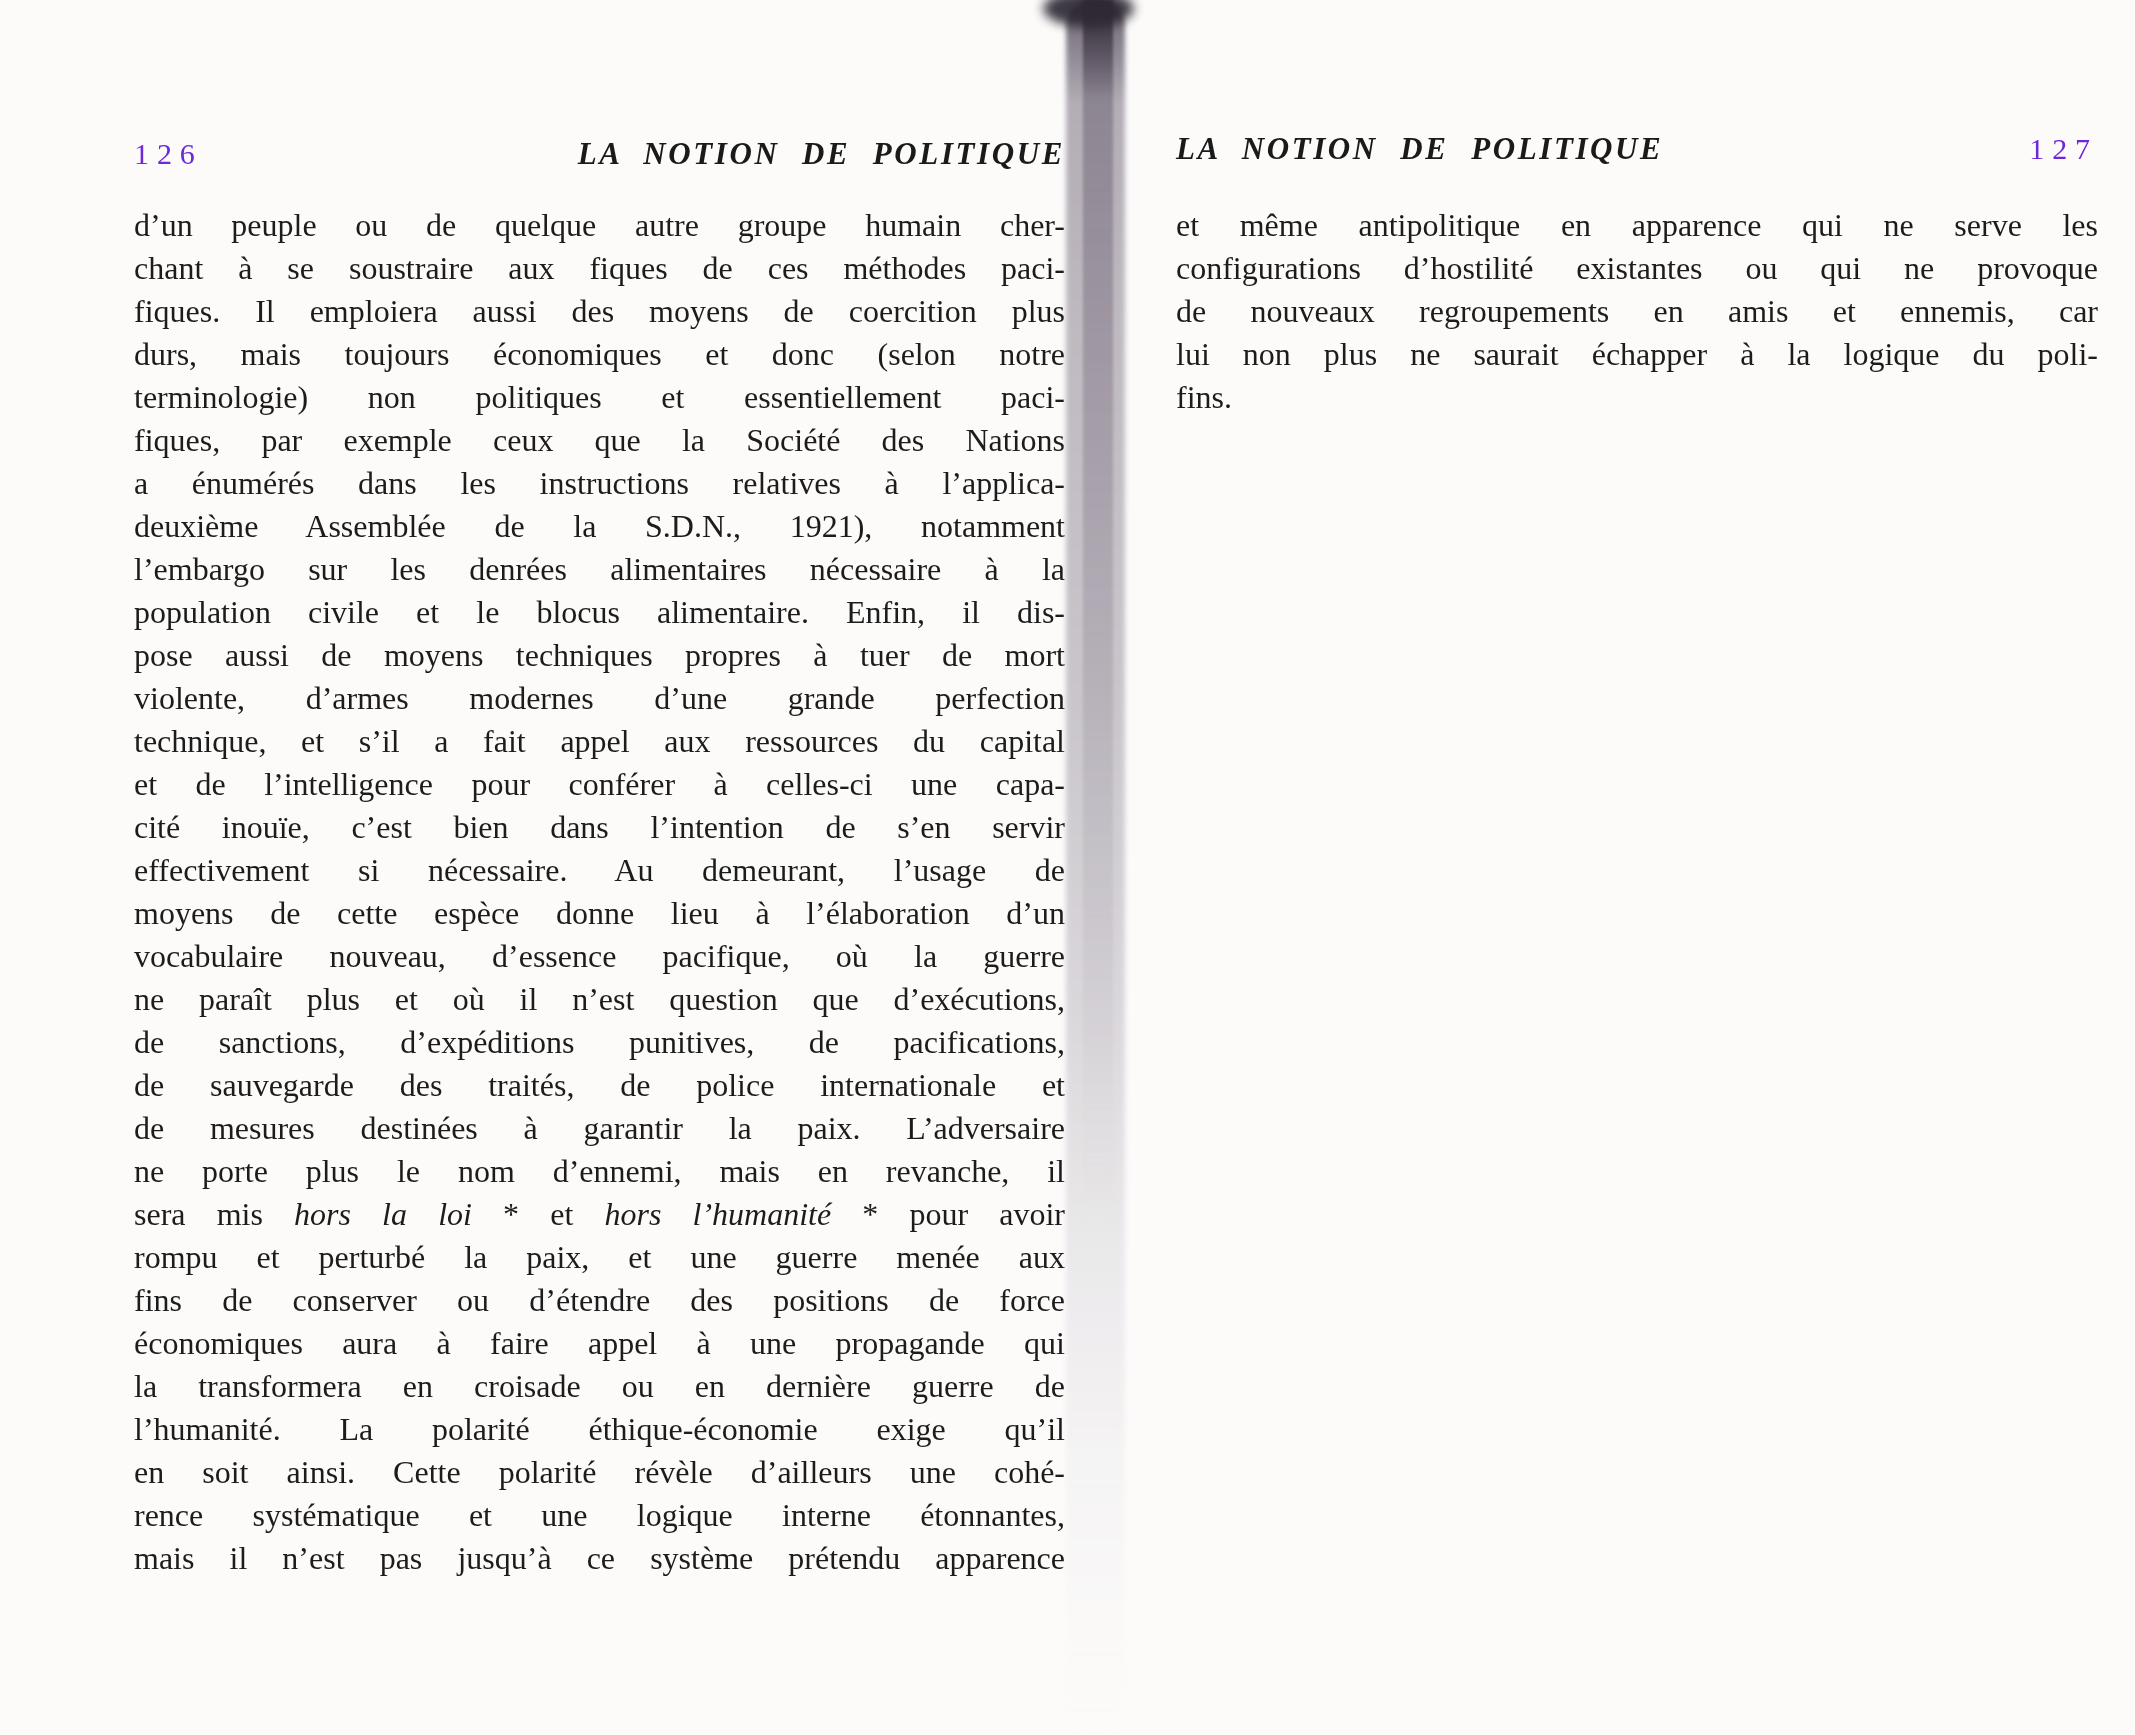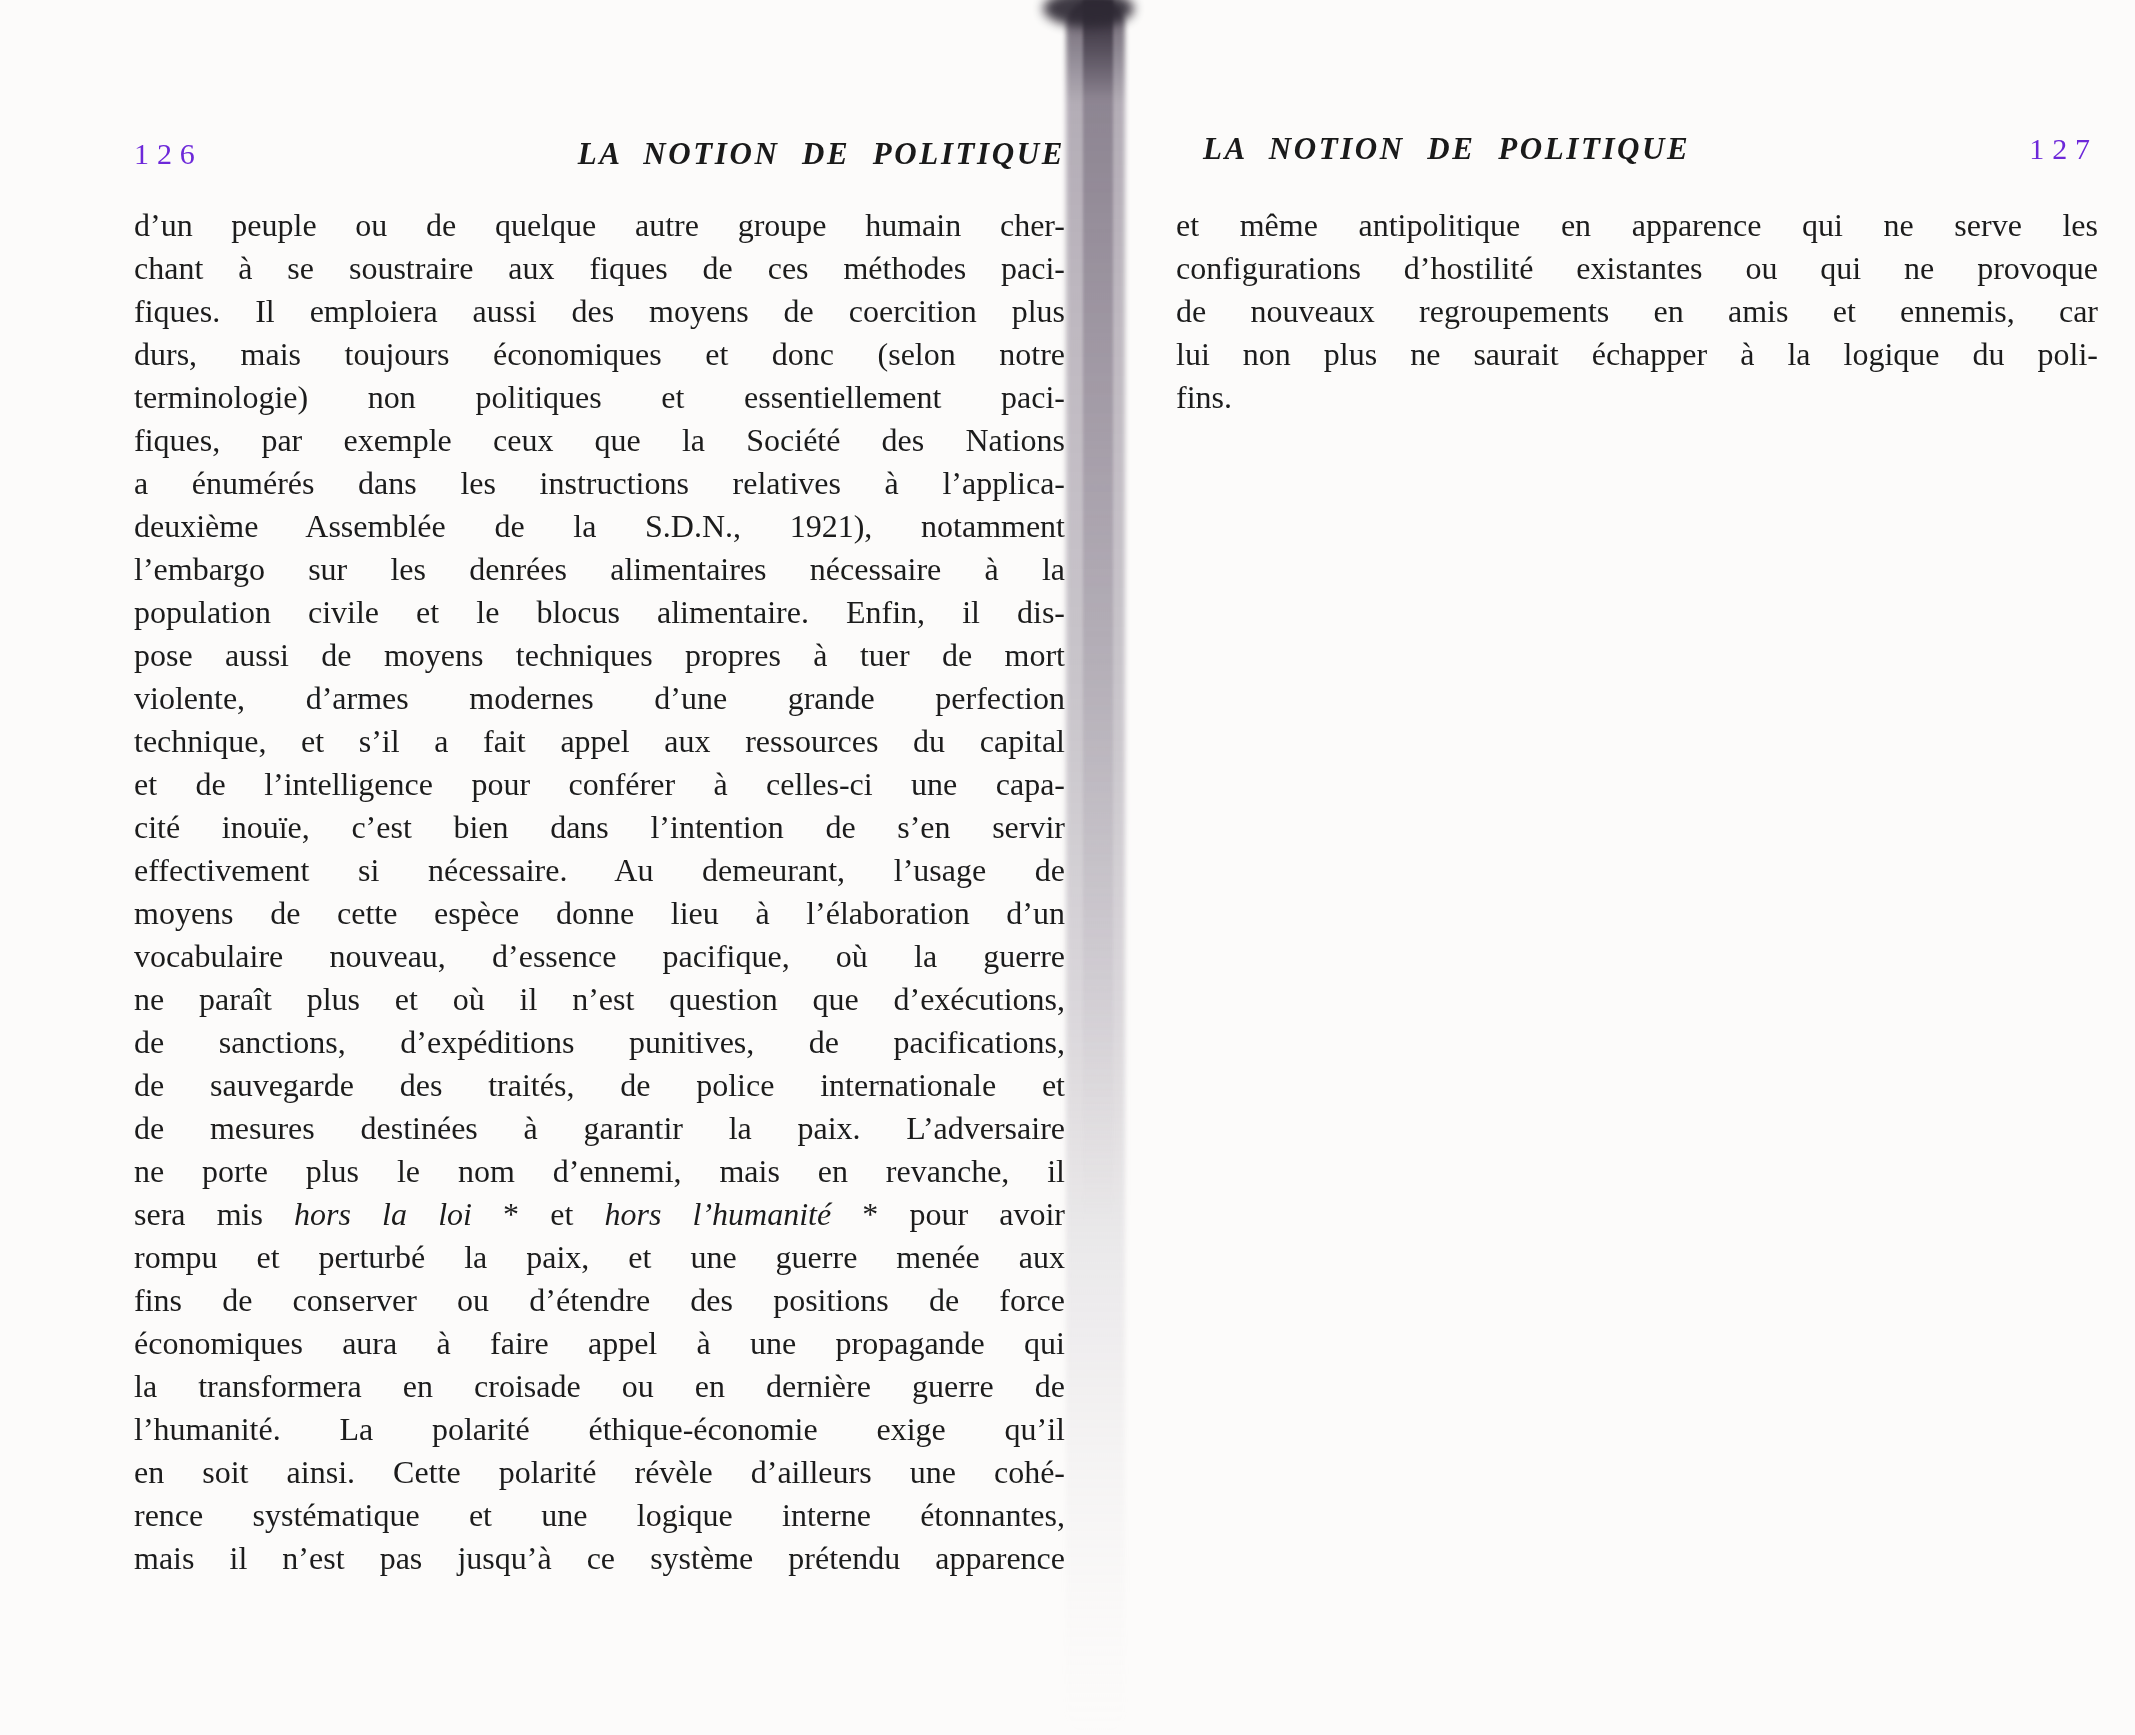--- a/index.html
+++ b/index.html
@@ -27,21 +27,20 @@
     letter-spacing: 7.9px;
     color: #6d28d9;
   }
   .running-title {
     font-style: italic;
     font-weight: 700;
     font-size: 31px;
     letter-spacing: 2.6px;
     word-spacing: 12.2px;
     color: #1a1a1a;
-    margin-left: 27px;
   }
 
   
   .body-text {
     position: absolute;
     top: 204px;
     font-size: 32px;
     line-height: 43px;
   }
   .body-text.left  { left: 134px;  width: 931px; }

